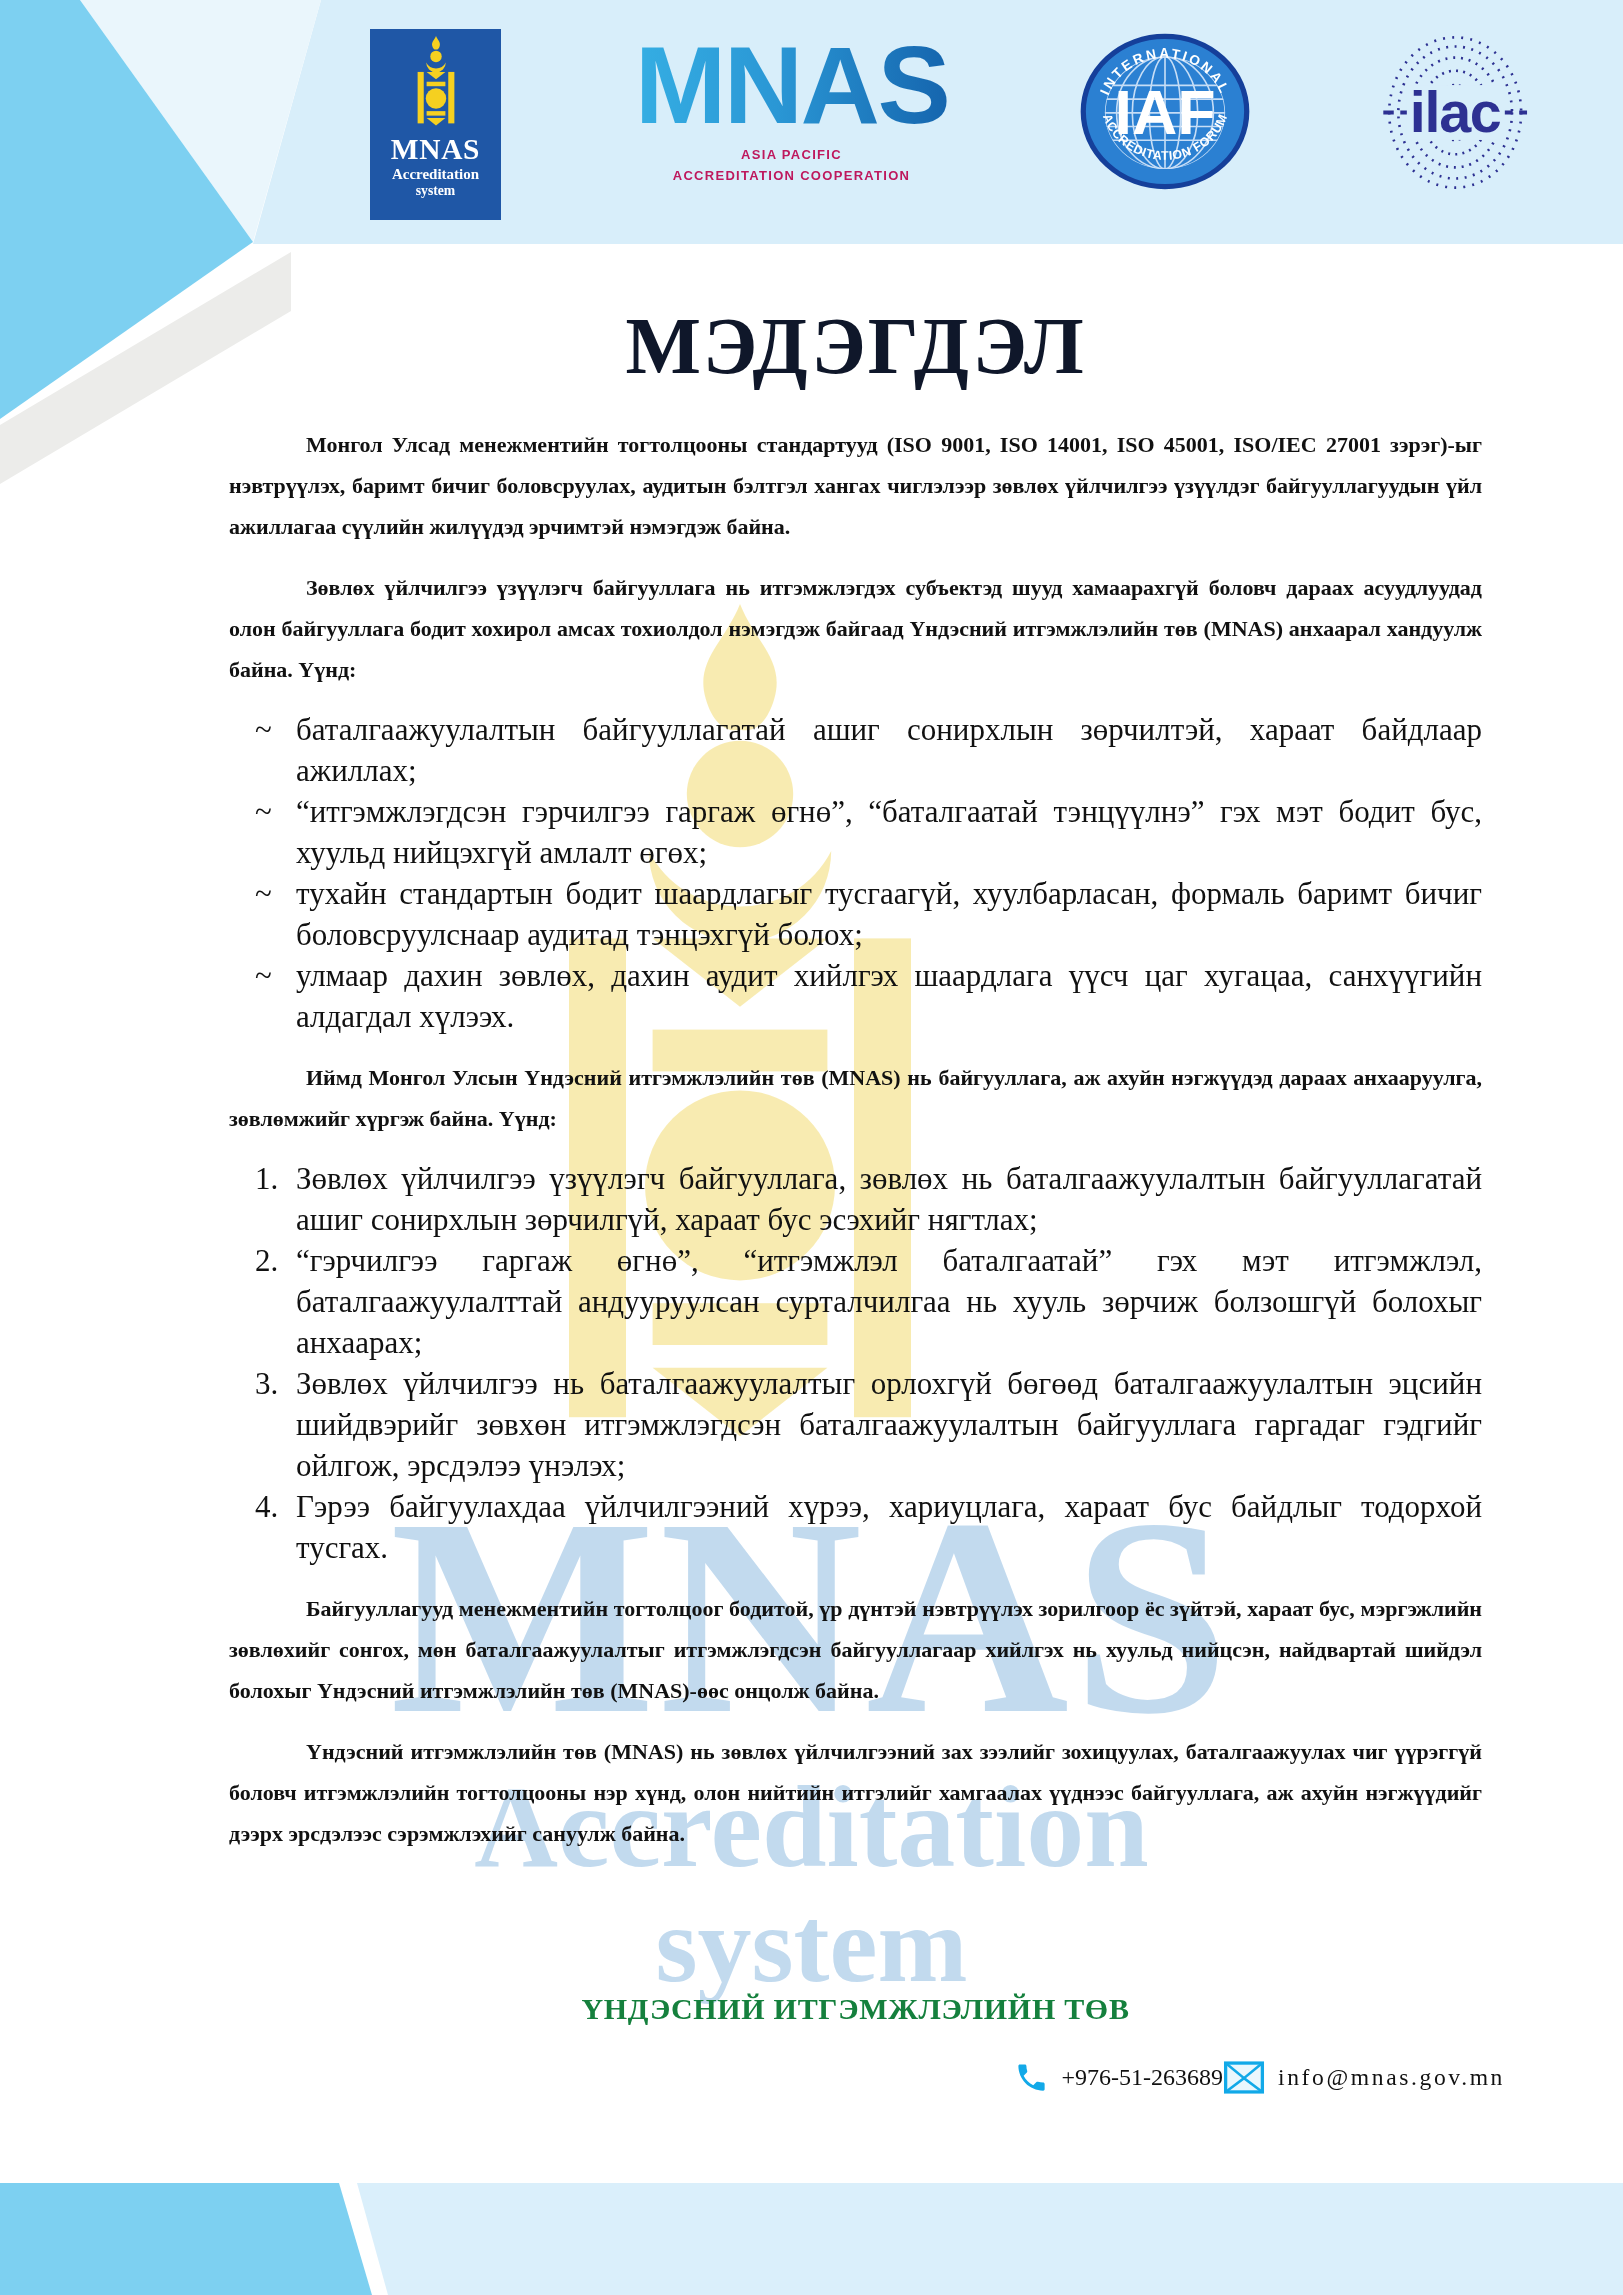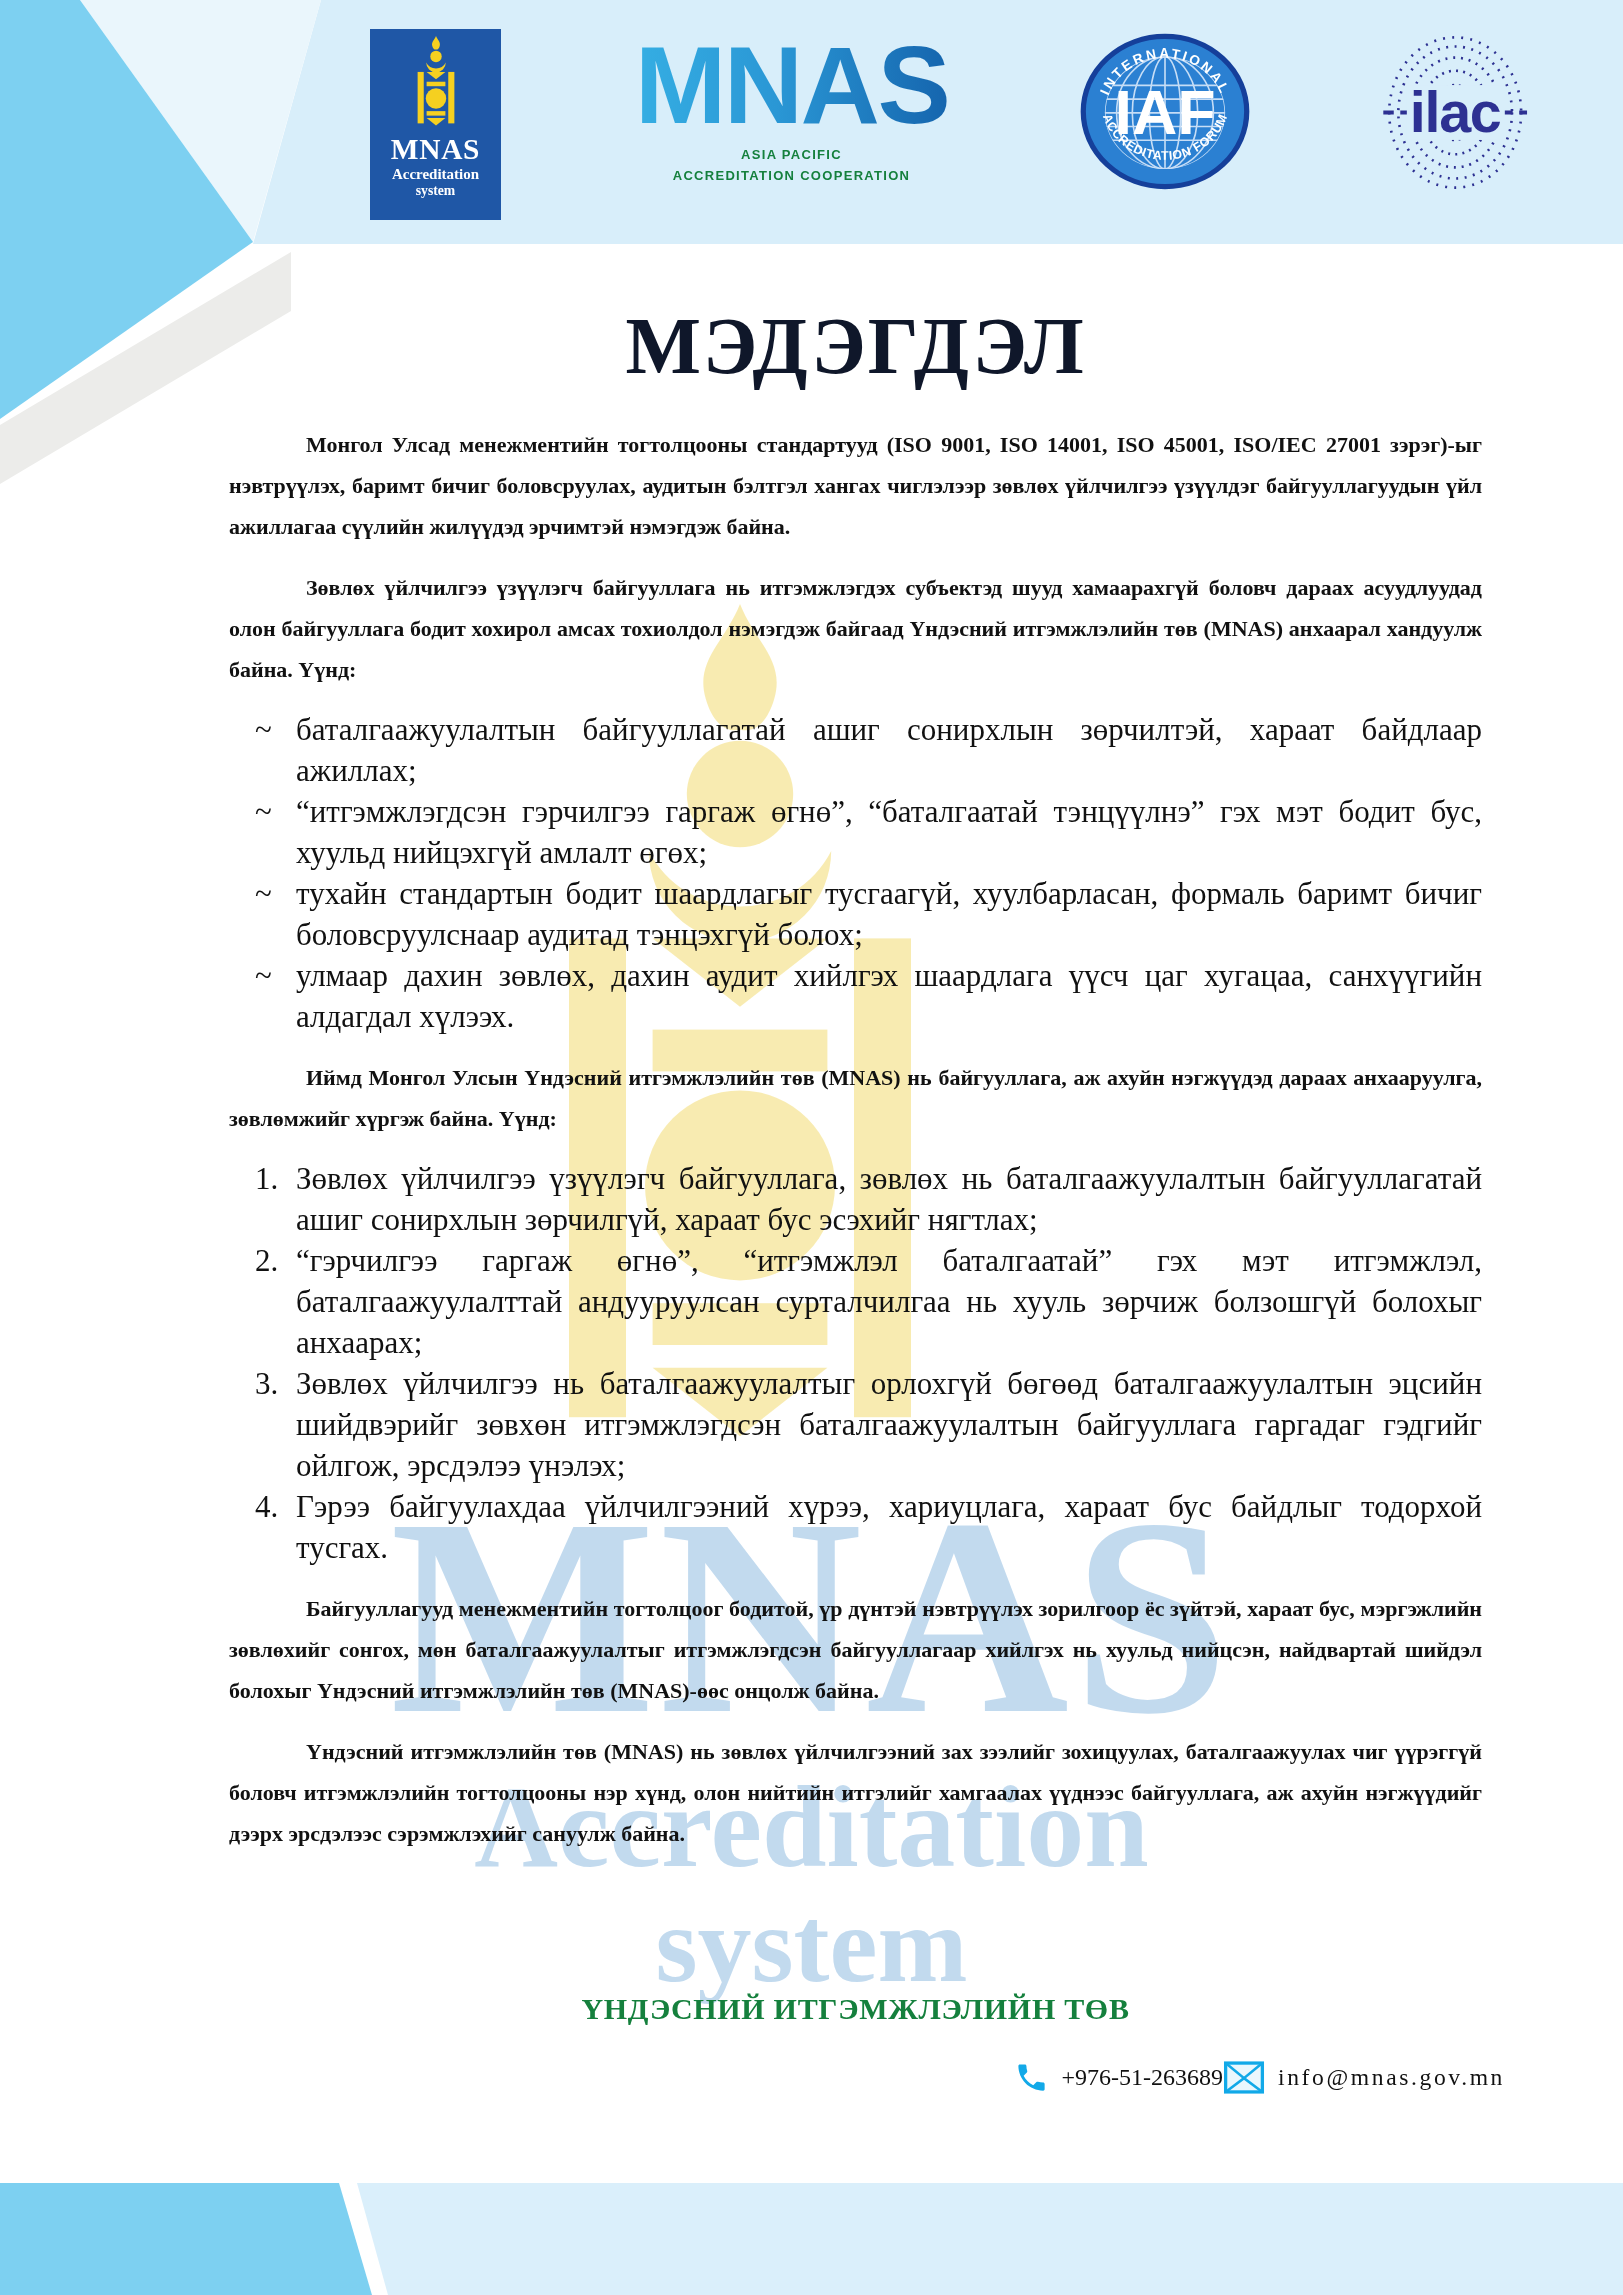--- a/index.html
+++ b/index.html
@@ -39,21 +39,21 @@
   .mnas-sub2 { color:#fff; font-weight:bold; font-size:13.7px; line-height:1.2; }
 
   .apac { position:absolute; left:628px; top:30px; width:327px; text-align:center; font-family:"Liberation Sans","DejaVu Sans",sans-serif; }
   .apac-word { font-size:110px; font-weight:bold; letter-spacing:-2.6px; line-height:1; color:#1e7fc4; }
   @supports ((-webkit-background-clip:text) or (background-clip:text)) {
     .apac-word{
       background:linear-gradient(90deg,#35aee3 0%,#2a97d5 45%,#1565ae 100%);
       -webkit-background-clip:text; background-clip:text; color:transparent; display:inline-block;
     }
   }
-  .apac-sub { margin-top:5.2px; color:#15803d; font-weight:bold; font-size:13px; letter-spacing:1.3px; line-height:1.6; }
+  .apac-sub { margin-top:5.2px; color:#be185d; font-weight:bold; font-size:13px; letter-spacing:1.3px; line-height:1.6; }
 
   .iaf  { position:absolute; left:1080px; top:33px; }
   .ilac { position:absolute; left:1382px; top:34px; }
 
   
   .content { position:absolute; left:229px; right:141px; top:302px; z-index:2; }
   .doc-title {
     text-align:center; font-weight:bold; font-size:80px; letter-spacing:2px;
     color:#0f172a; margin:0 0 34px 0; line-height:1.1;
   }

